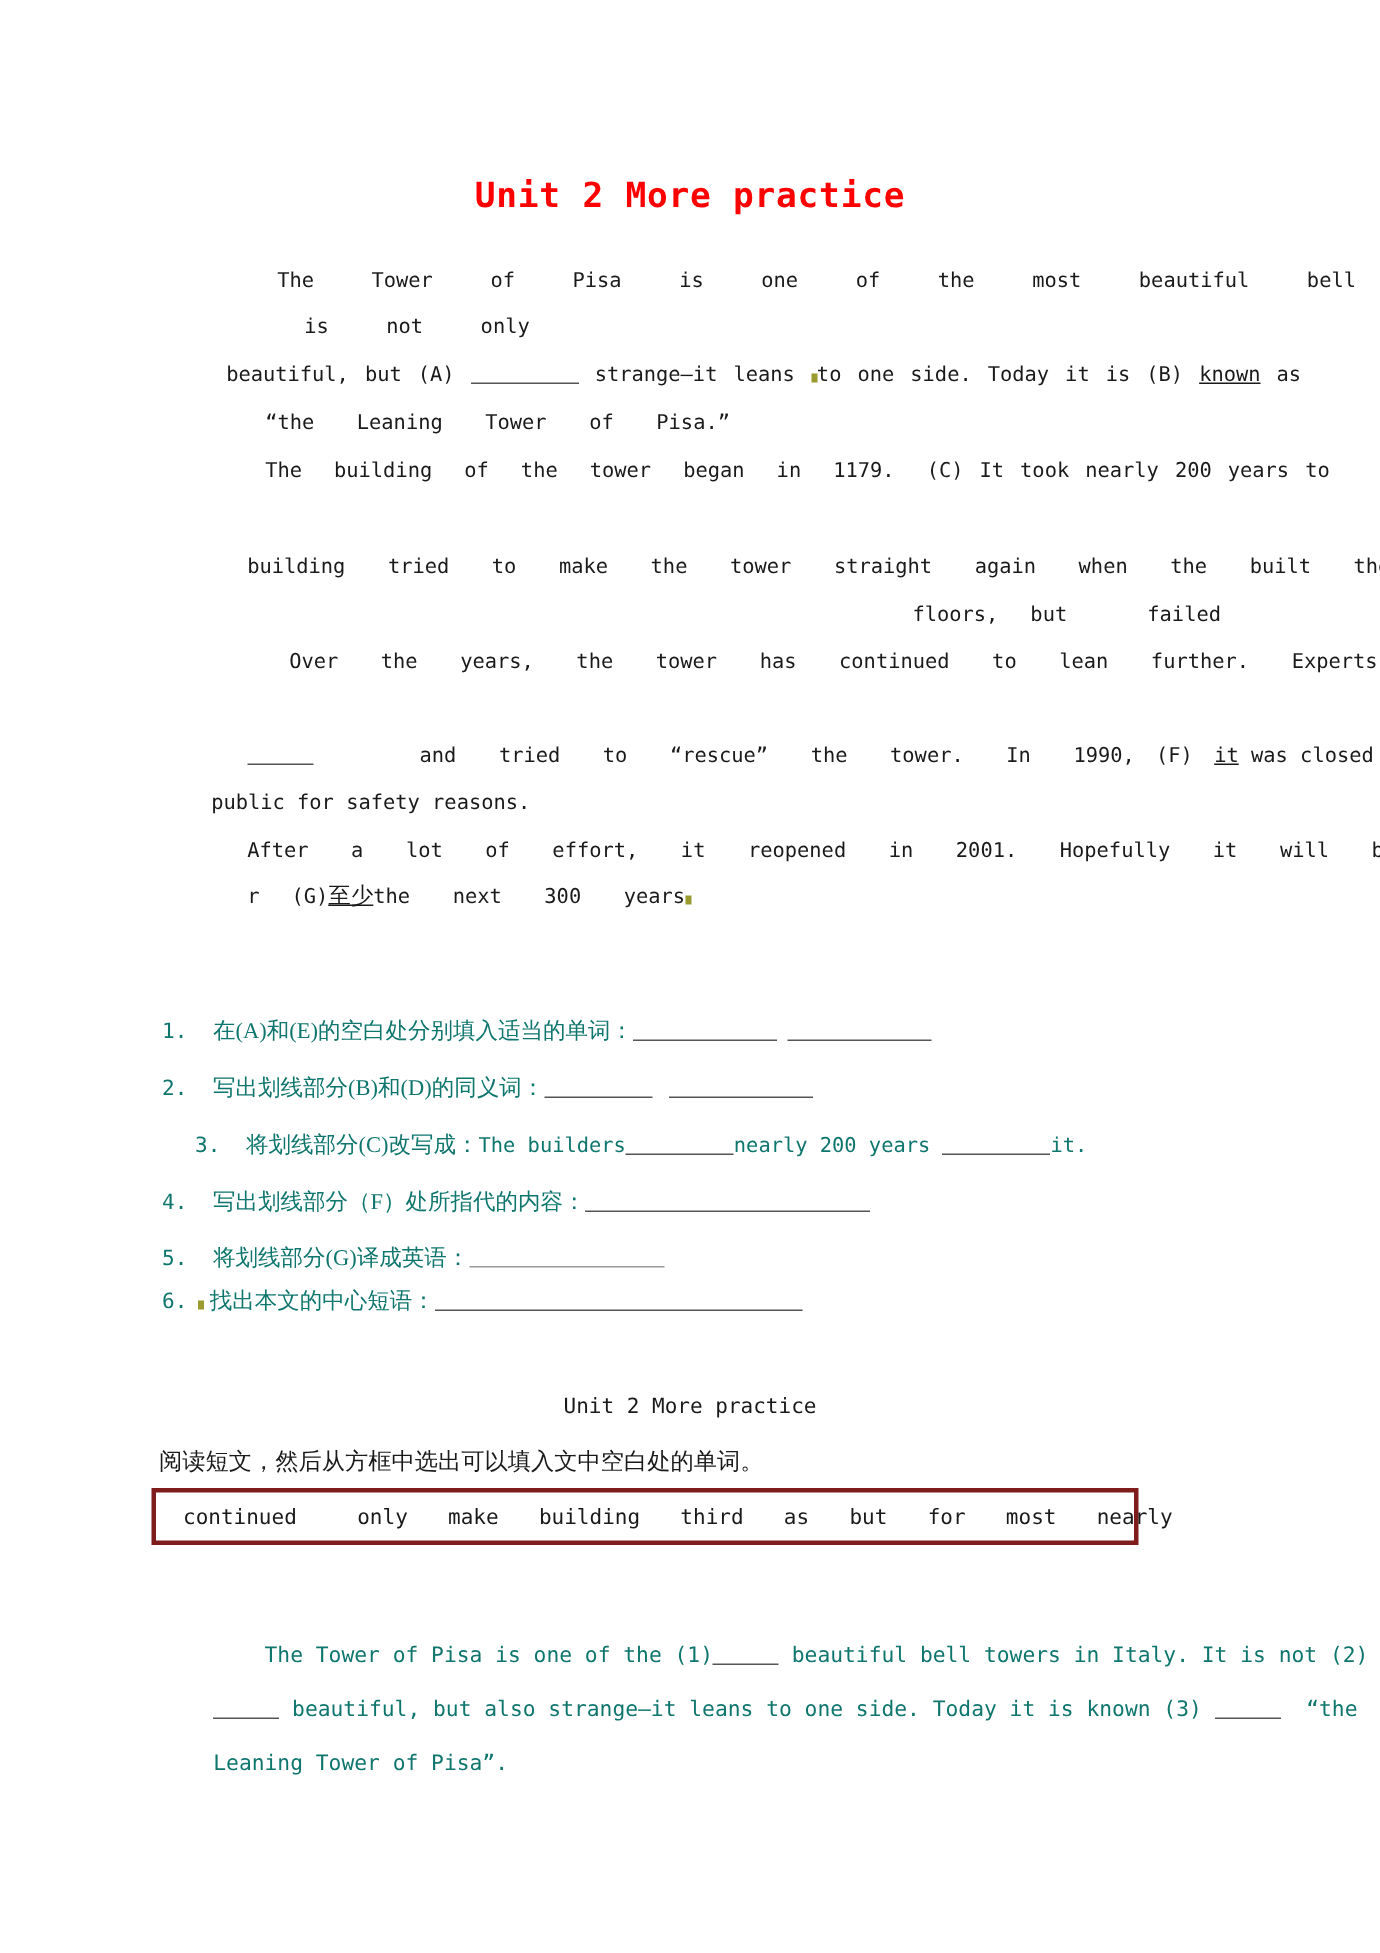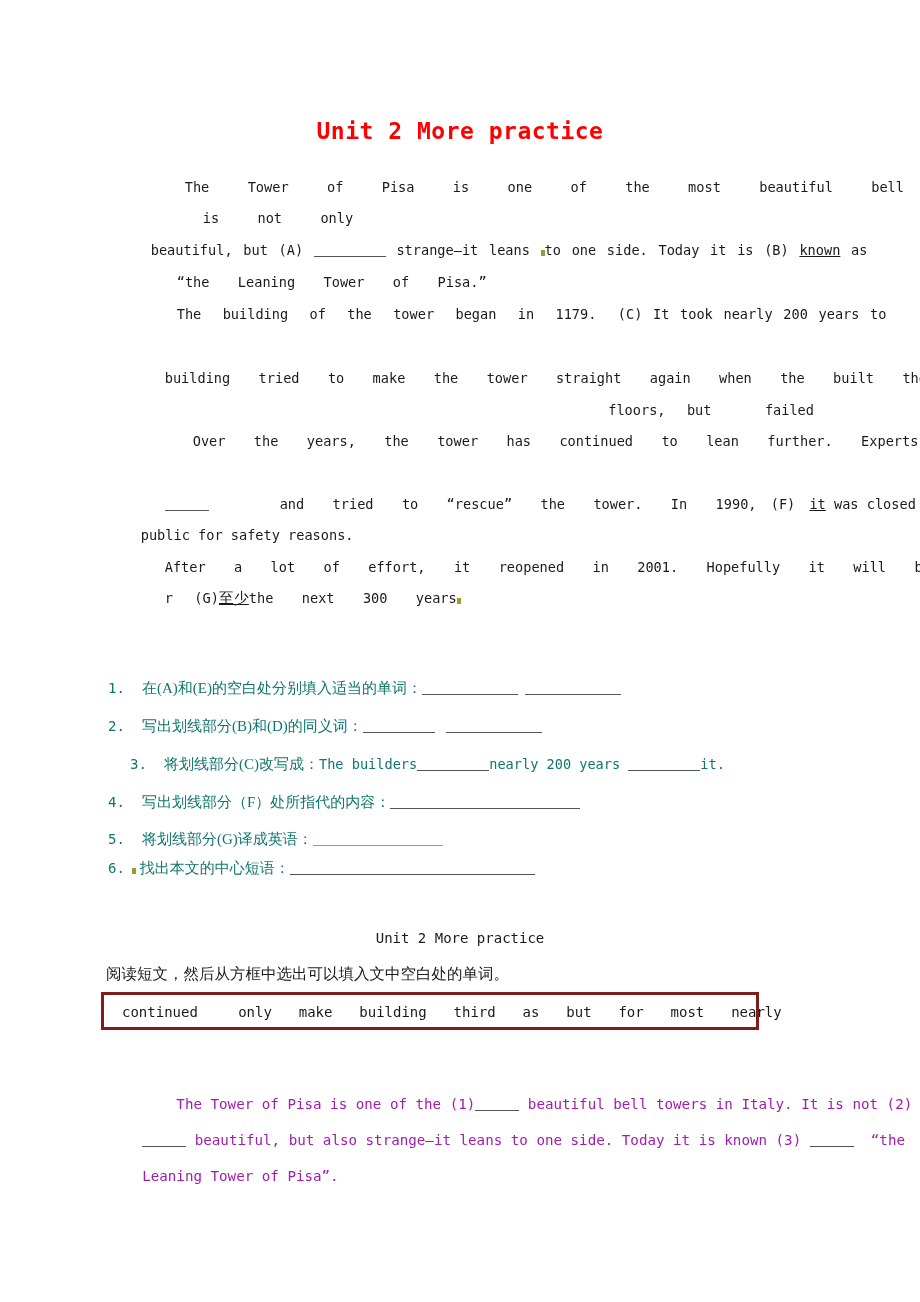--- a/index.html
+++ b/index.html
@@ -146,21 +146,21 @@
     white-space: pre;
     word-spacing: 5px;
   }
   .cloze {
     position: absolute;
     left: 108px;
     width: 706px;
     font-family: "DejaVu Sans Mono", "Liberation Mono", monospace;
     font-size: 14.2px;
     line-height: 18px;
-    color: #a21caf;
+    color: #0f766e;
     white-space: pre;
   }
 </style>
 </head>
 <body>
 
 <div class="page">
 
   <div class="doc-title">Unit 2 More practice</div>
 

